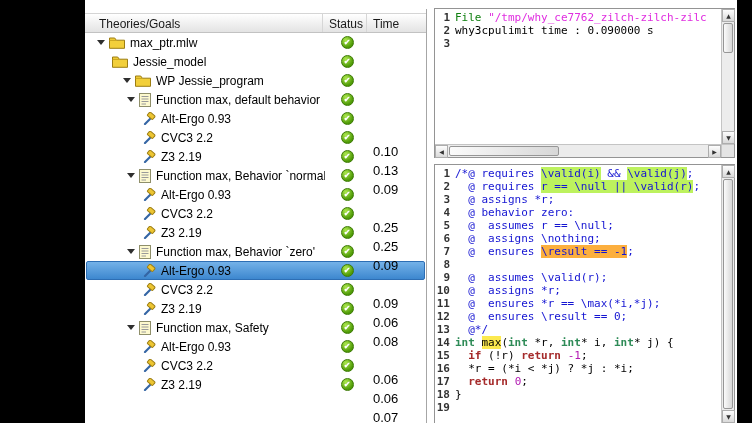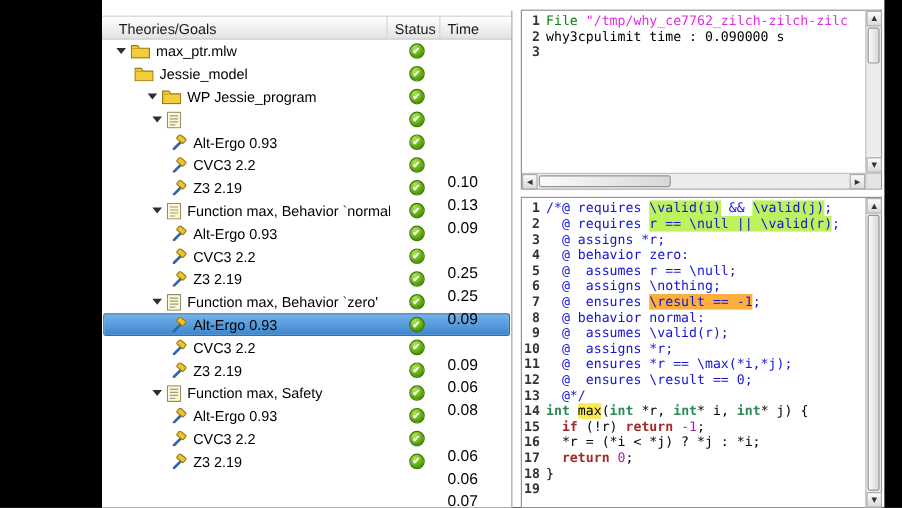--- a/index.html
+++ b/index.html
@@ -130,20 +130,21 @@
           </div>
           <div class="trow">
             <div class="tleft" style="padding-left: 42px;">
               <span class="exp"></span>
               <span class="ticon">
                 <svg width="12" height="14" viewBox="0 0 12 14">
                   <rect x="0.5" y="0.5" width="11" height="13" fill="#fdf9cf" stroke="#8f8f6a"></rect>
                   <path d="M2.5 3.5h7M2.5 6h7M2.5 8.5h7M2.5 11h4.5" stroke="#9a9a9a" fill="none"></path>
                 </svg>
               </span>
+              <span class="tlabel">Function max, default behavior</span>
             </div>
             <span class="tstatus">
               <span class="chk">✔</span>
             </span>
             <span class="ttime"></span>
           </div>
           <div class="trow">
             <div class="tleft" style="padding-left: 57px;">
               <span class="ticon">
                 <svg width="14" height="13" viewBox="0 0 14 13">
@@ -421,21 +422,21 @@
 
       <div class="panel source-panel">
         <div class="textarea">
             <div class="line"><span class="lnum">1</span><span class="lcode"><span class="c-ann">/*@ requires </span><span class="c-ann h-green">\valid(i)</span><span class="c-ann"> &amp;&amp; </span><span class="c-ann h-green">\valid(j)</span><span class="c-ann">;</span></span></div>
             <div class="line"><span class="lnum">2</span><span class="lcode"><span class="c-ann">  @ requires </span><span class="c-ann h-green">r == \null || \valid(r)</span><span class="c-ann">;</span></span></div>
             <div class="line"><span class="lnum">3</span><span class="lcode"><span class="c-ann">  @ assigns *r;</span></span></div>
             <div class="line"><span class="lnum">4</span><span class="lcode"><span class="c-ann">  @ behavior zero:</span></span></div>
             <div class="line"><span class="lnum">5</span><span class="lcode"><span class="c-ann">  @  assumes r == \null;</span></span></div>
             <div class="line"><span class="lnum">6</span><span class="lcode"><span class="c-ann">  @  assigns \nothing;</span></span></div>
             <div class="line"><span class="lnum">7</span><span class="lcode"><span class="c-ann">  @  ensures </span><span class="c-ann h-orange">\result == -1</span><span class="c-ann">;</span></span></div>
-            <div class="line"><span class="lnum">8</span><span class="lcode"><span class="c-ann">  @ behavior normal:</span></span></div>
+            <div class="line"><span class="lnum">8</span></div>
             <div class="line"><span class="lnum">9</span><span class="lcode"><span class="c-ann">  @  assumes \valid(r);</span></span></div>
             <div class="line"><span class="lnum">10</span><span class="lcode"><span class="c-ann">  @  assigns *r;</span></span></div>
             <div class="line"><span class="lnum">11</span><span class="lcode"><span class="c-ann">  @  ensures *r == \max(*i,*j);</span></span></div>
             <div class="line"><span class="lnum">12</span><span class="lcode"><span class="c-ann">  @  ensures \result == 0;</span></span></div>
             <div class="line"><span class="lnum">13</span><span class="lcode"><span class="c-ann">  @*/</span></span></div>
             <div class="line"><span class="lnum">14</span><span class="lcode"><span class="c-type">int</span><span class="c-plain"> </span><span class="c-plain h-yellow">max</span><span class="c-plain">(</span><span class="c-type">int</span><span class="c-plain"> *r, </span><span class="c-type">int</span><span class="c-plain">* i, </span><span class="c-type">int</span><span class="c-plain">* j) {</span></span></div>
             <div class="line"><span class="lnum">15</span><span class="lcode"><span class="c-plain">  </span><span class="c-kw">if</span><span class="c-plain"> (!r) </span><span class="c-kw">return</span><span class="c-plain"> </span><span class="c-num">-1</span><span class="c-plain">;</span></span></div>
             <div class="line"><span class="lnum">16</span><span class="lcode"><span class="c-plain">  *r = (*i &lt; *j) ? *j : *i;</span></span></div>
             <div class="line"><span class="lnum">17</span><span class="lcode"><span class="c-plain">  </span><span class="c-kw">return</span><span class="c-plain"> </span><span class="c-num">0</span><span class="c-plain">;</span></span></div>
             <div class="line"><span class="lnum">18</span><span class="lcode"><span class="c-plain">}</span></span></div>

